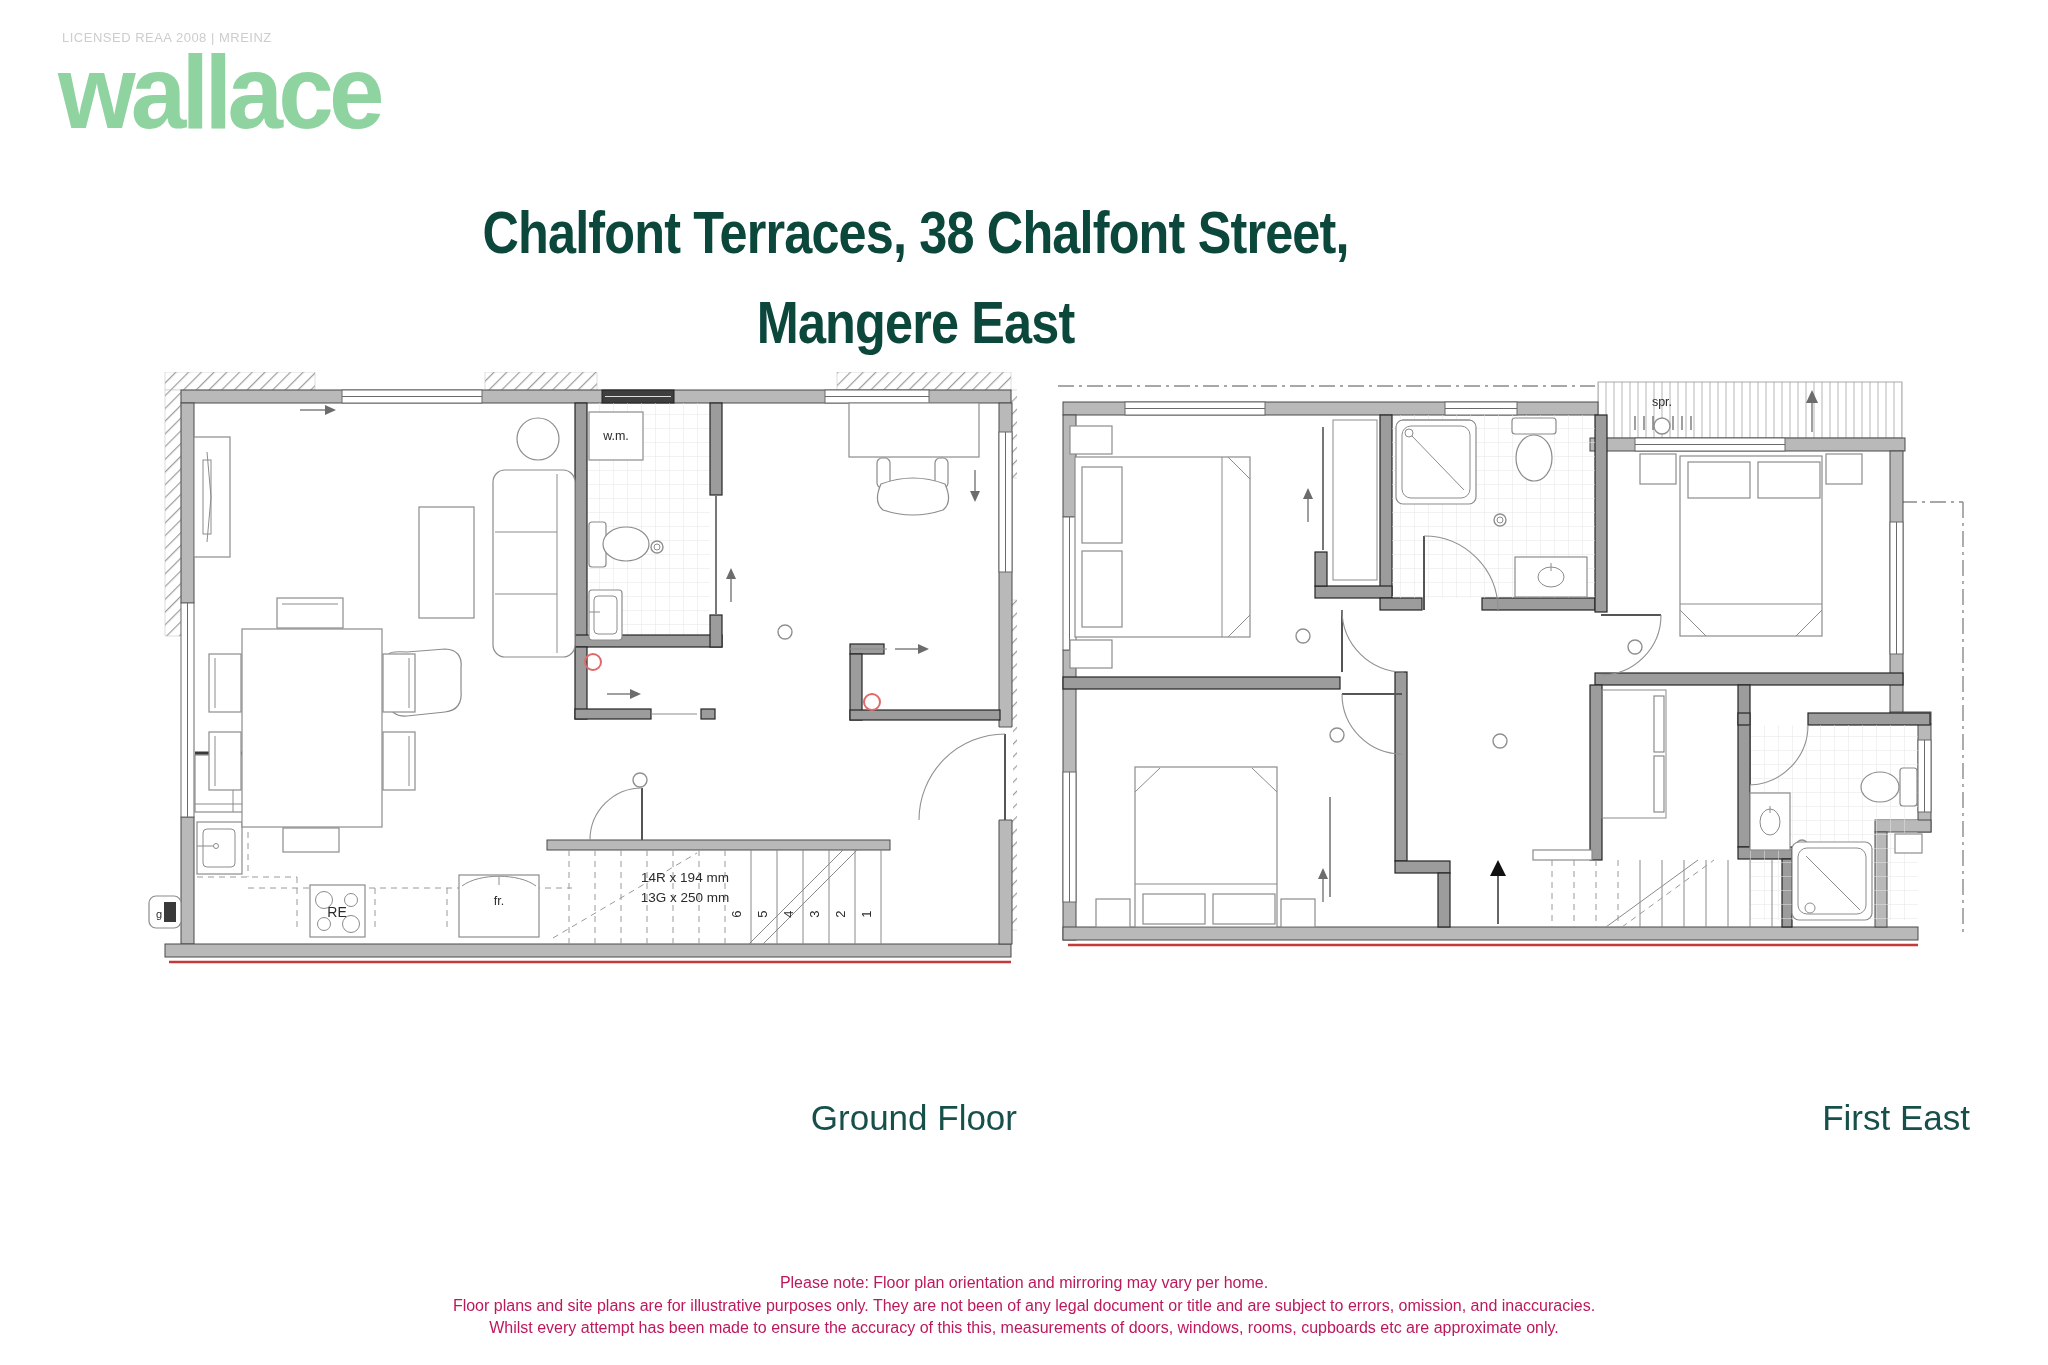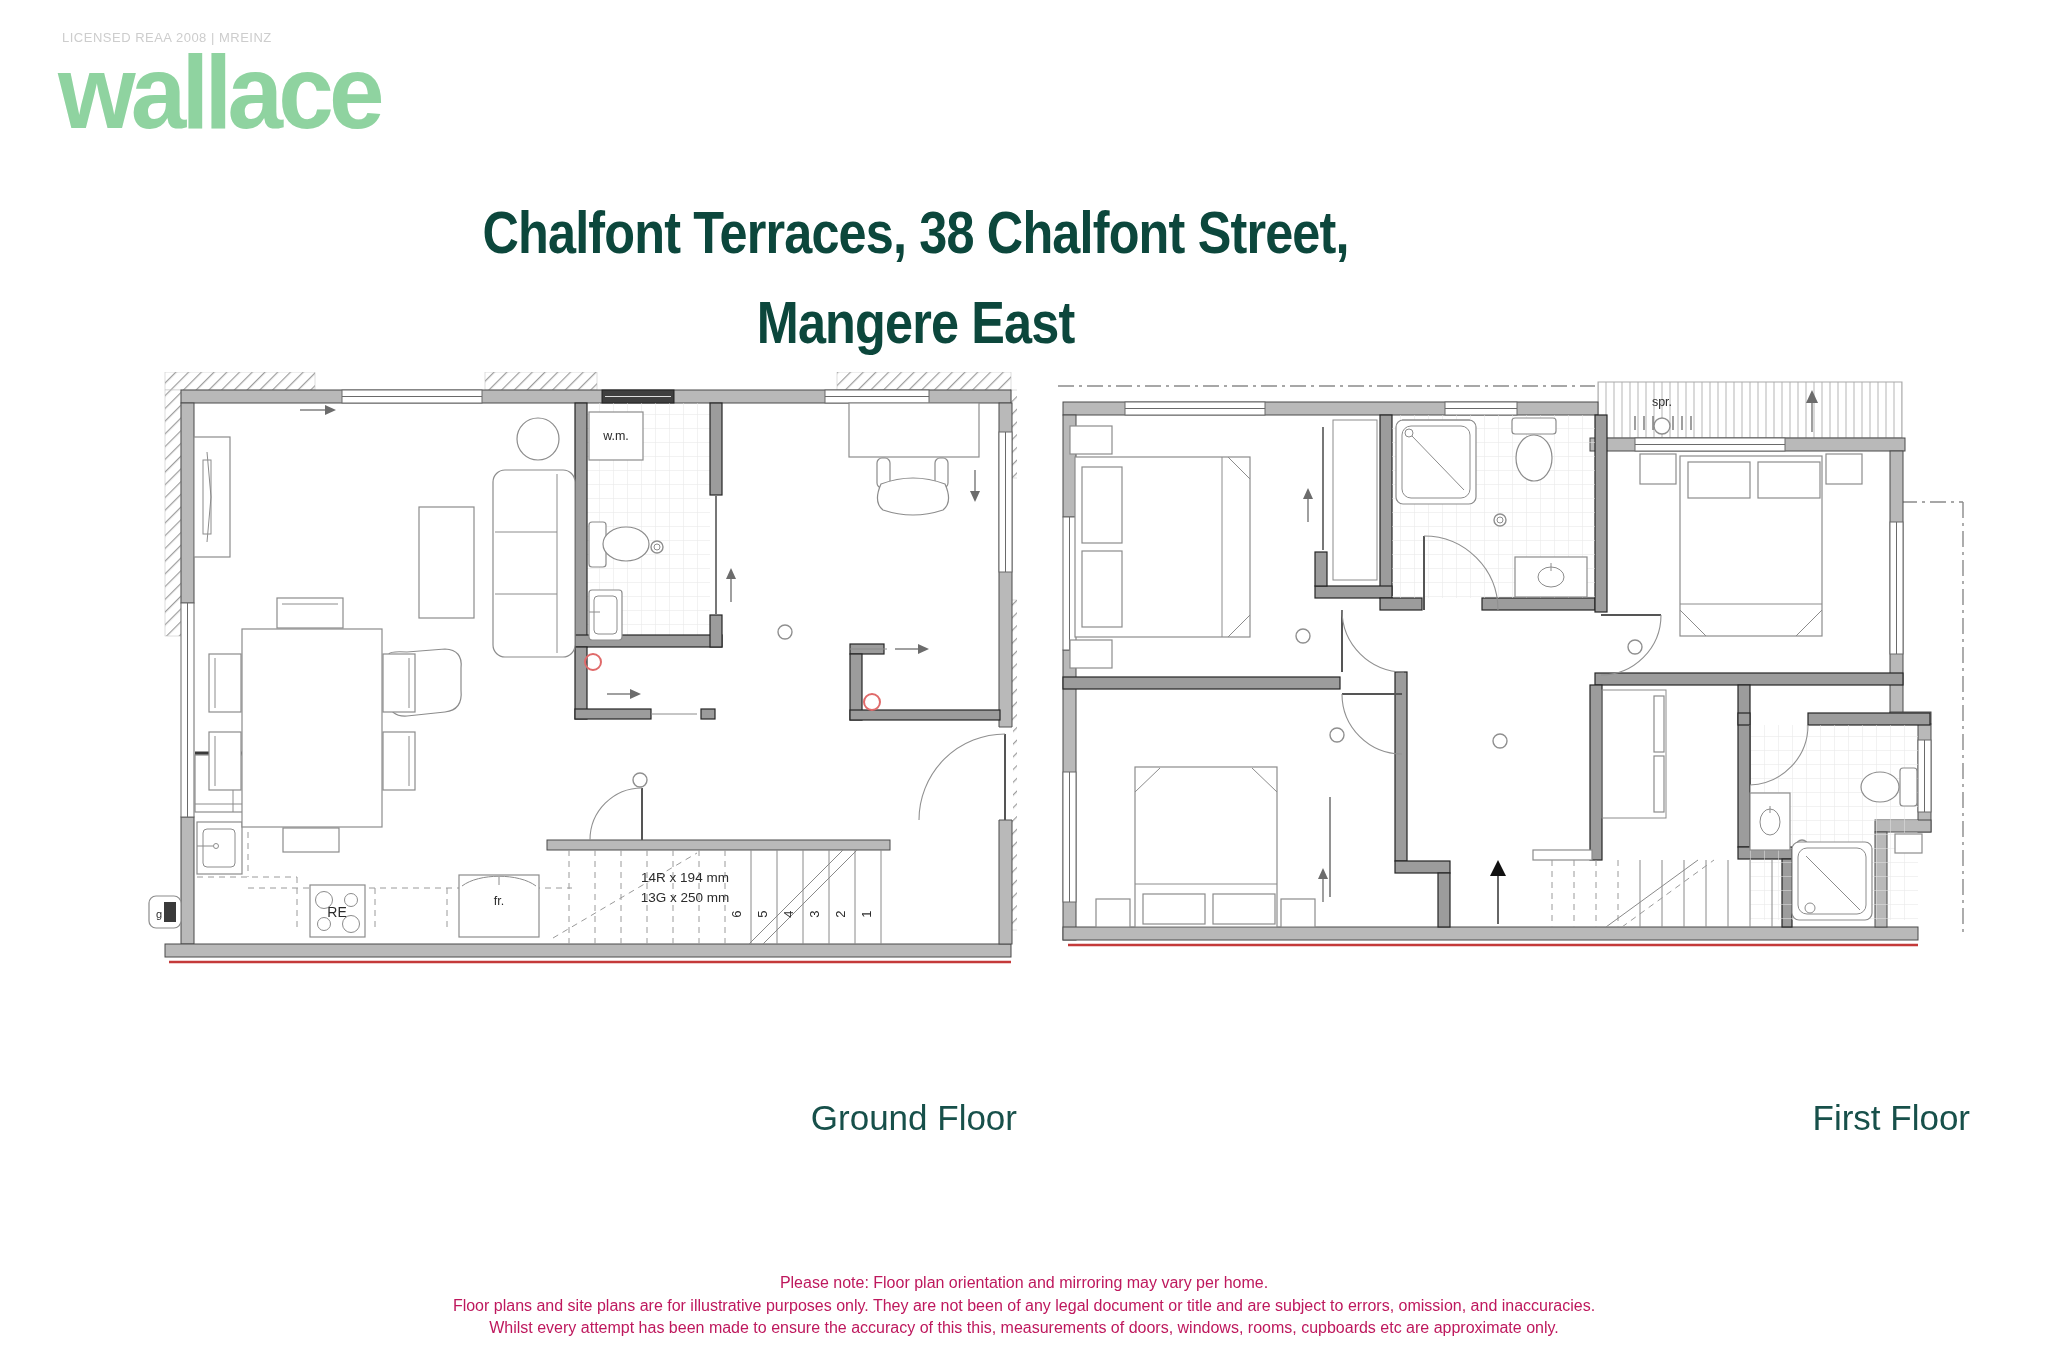--- a/index.html
+++ b/index.html
@@ -507,21 +507,21 @@
       <line x1="556" y1="555" x2="648" y2="488" stroke="#8a8a8a"></line>
       <path class="dashl" d="M 572 555 L 664 488"></path>
       <g>
         <line x1="448" y1="552" x2="448" y2="500" stroke="#333" stroke-width="1.5"></line>
         <polygon points="440,504 448,488 456,504" fill="#111"></polygon>
       </g>
     </g>
   </svg>
 
   <div class="floor-label" style="left:137px;width:880px">Ground Floor</div>
-  <div class="floor-label" style="left:1050px;width:920px">First Floor</div>
+  <div class="floor-label" style="left:1050px;width:920px">First East</div>
 
   <div class="footer">
     <div>Please note: Floor plan orientation and mirroring may vary per home.</div>
     <div>Floor plans and site plans are for illustrative purposes only. They are not been of any legal document or title and are subject to errors, omission, and inaccuracies.</div>
     <div>Whilst every attempt has been made to ensure the accuracy of this this, measurements of doors, windows, rooms, cupboards etc are approximate only.</div>
   </div>
 
 </div>
 
 </body></html>

